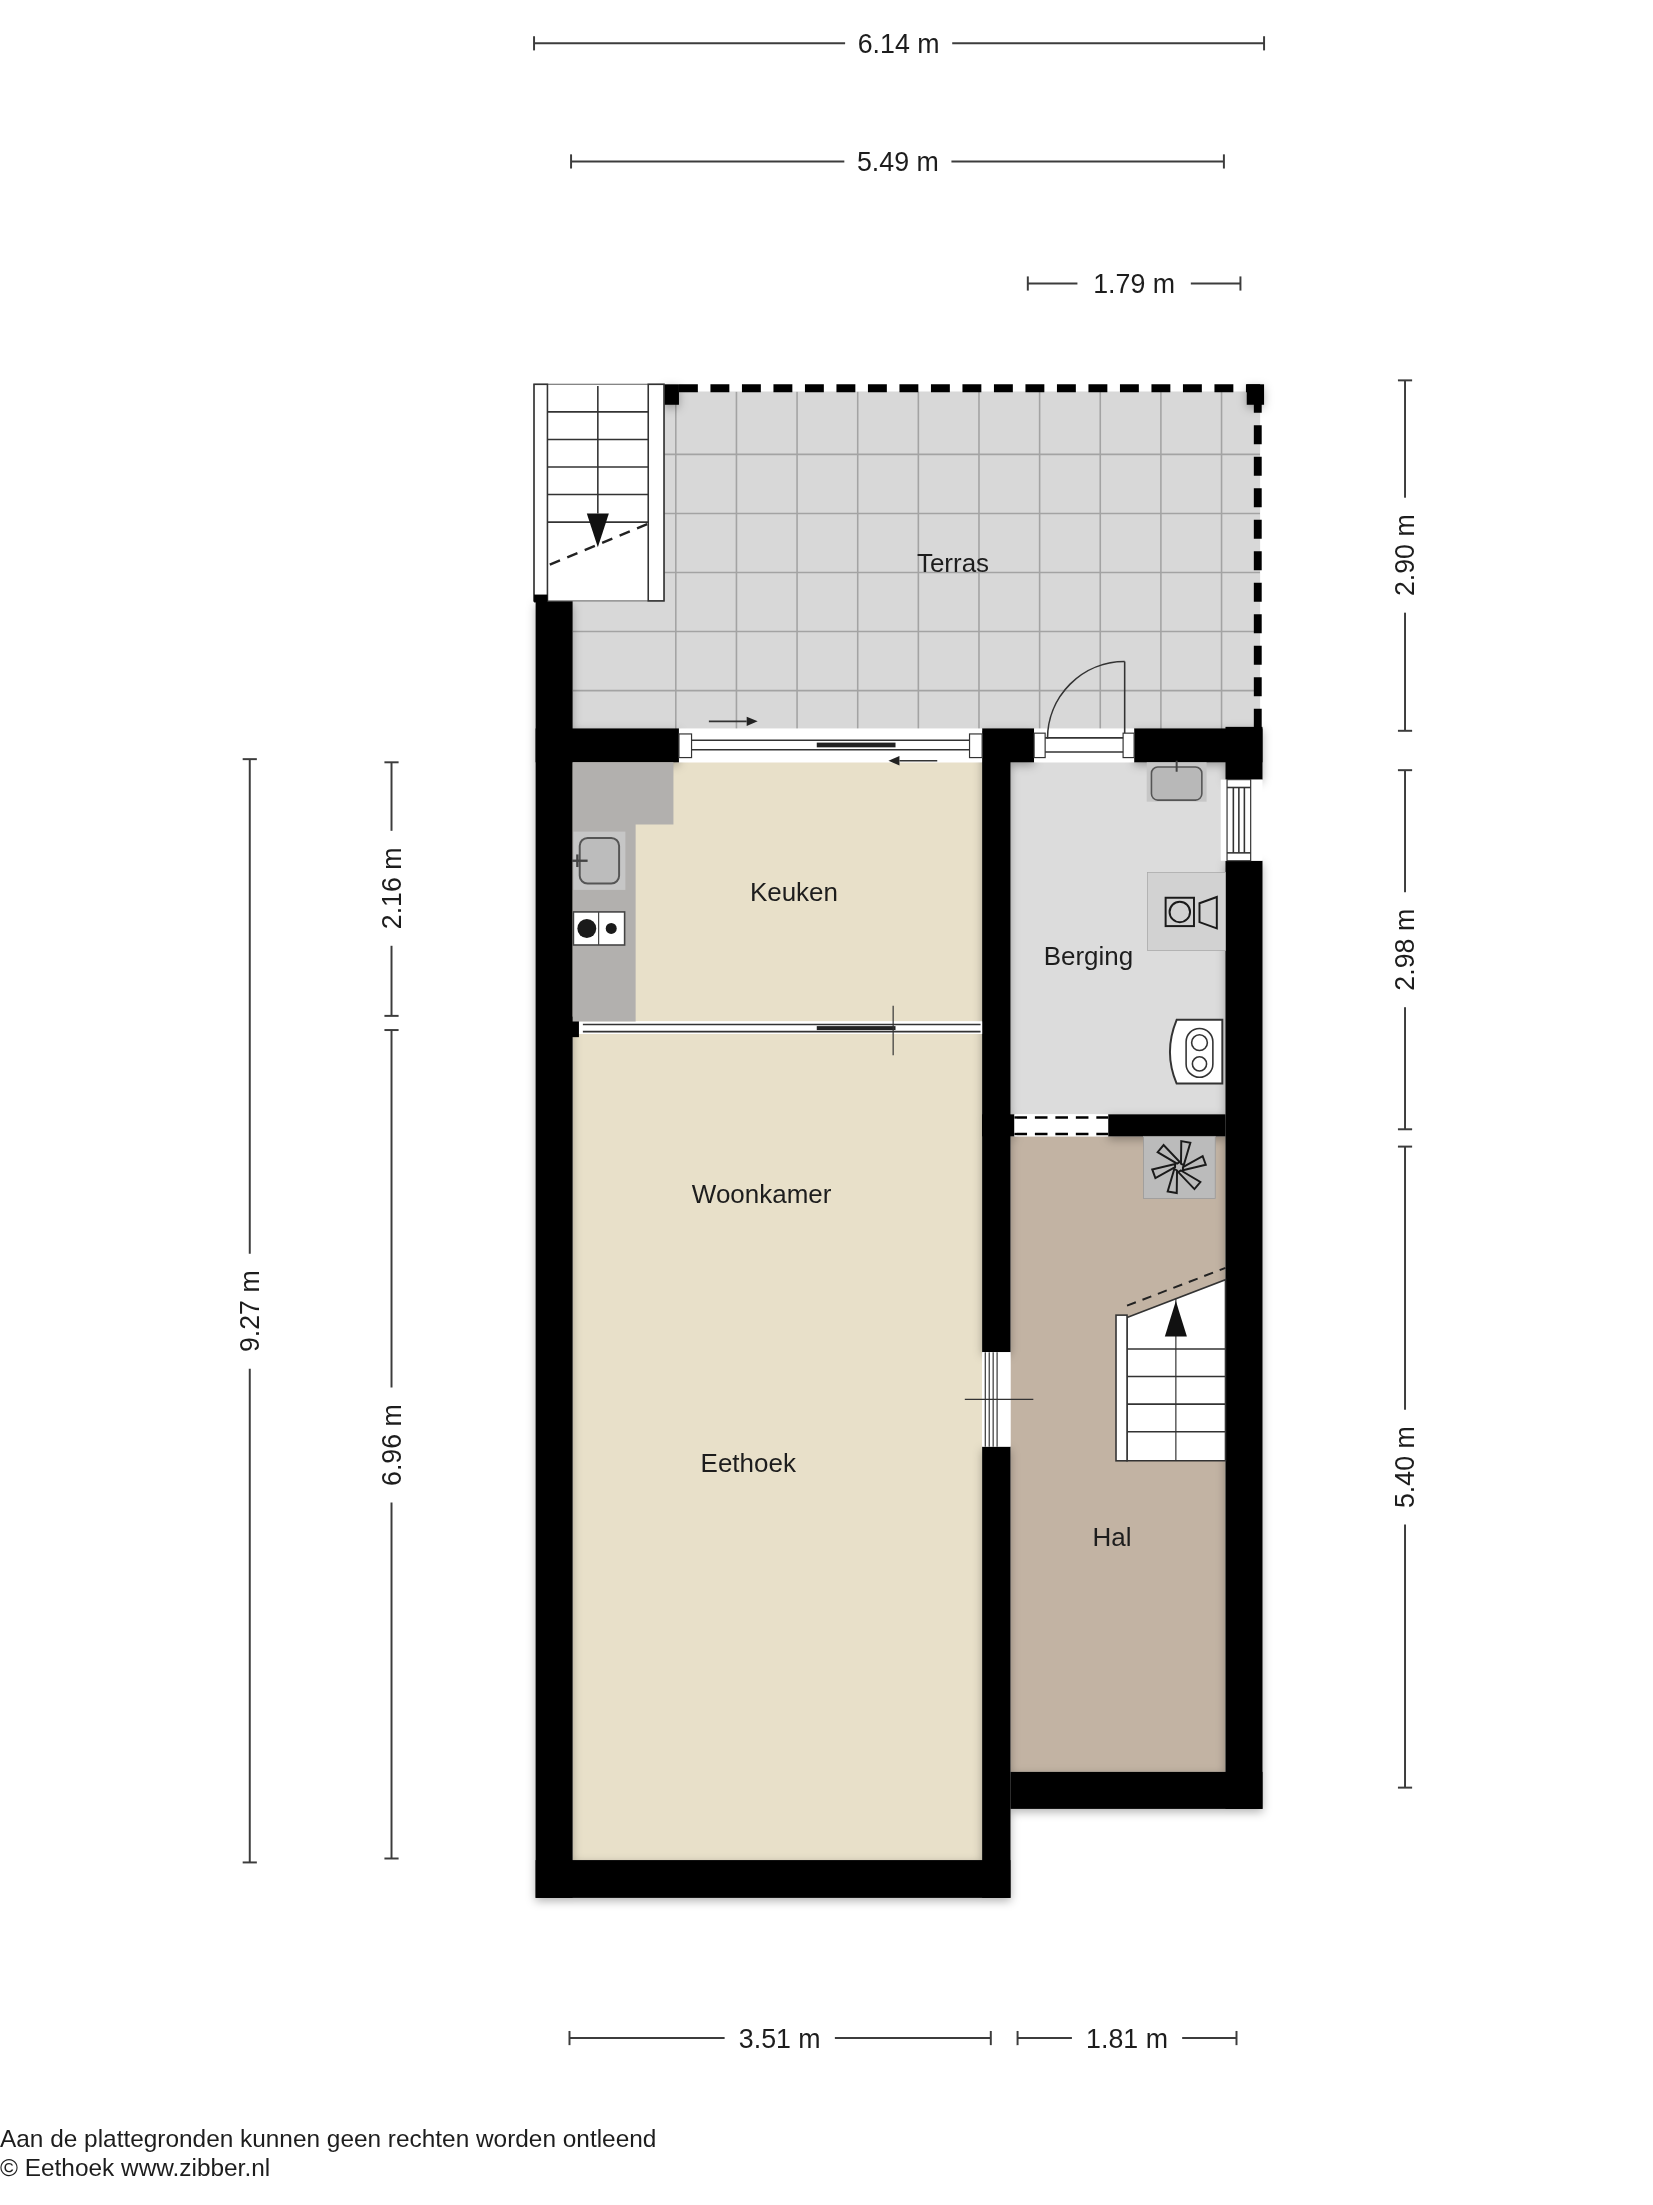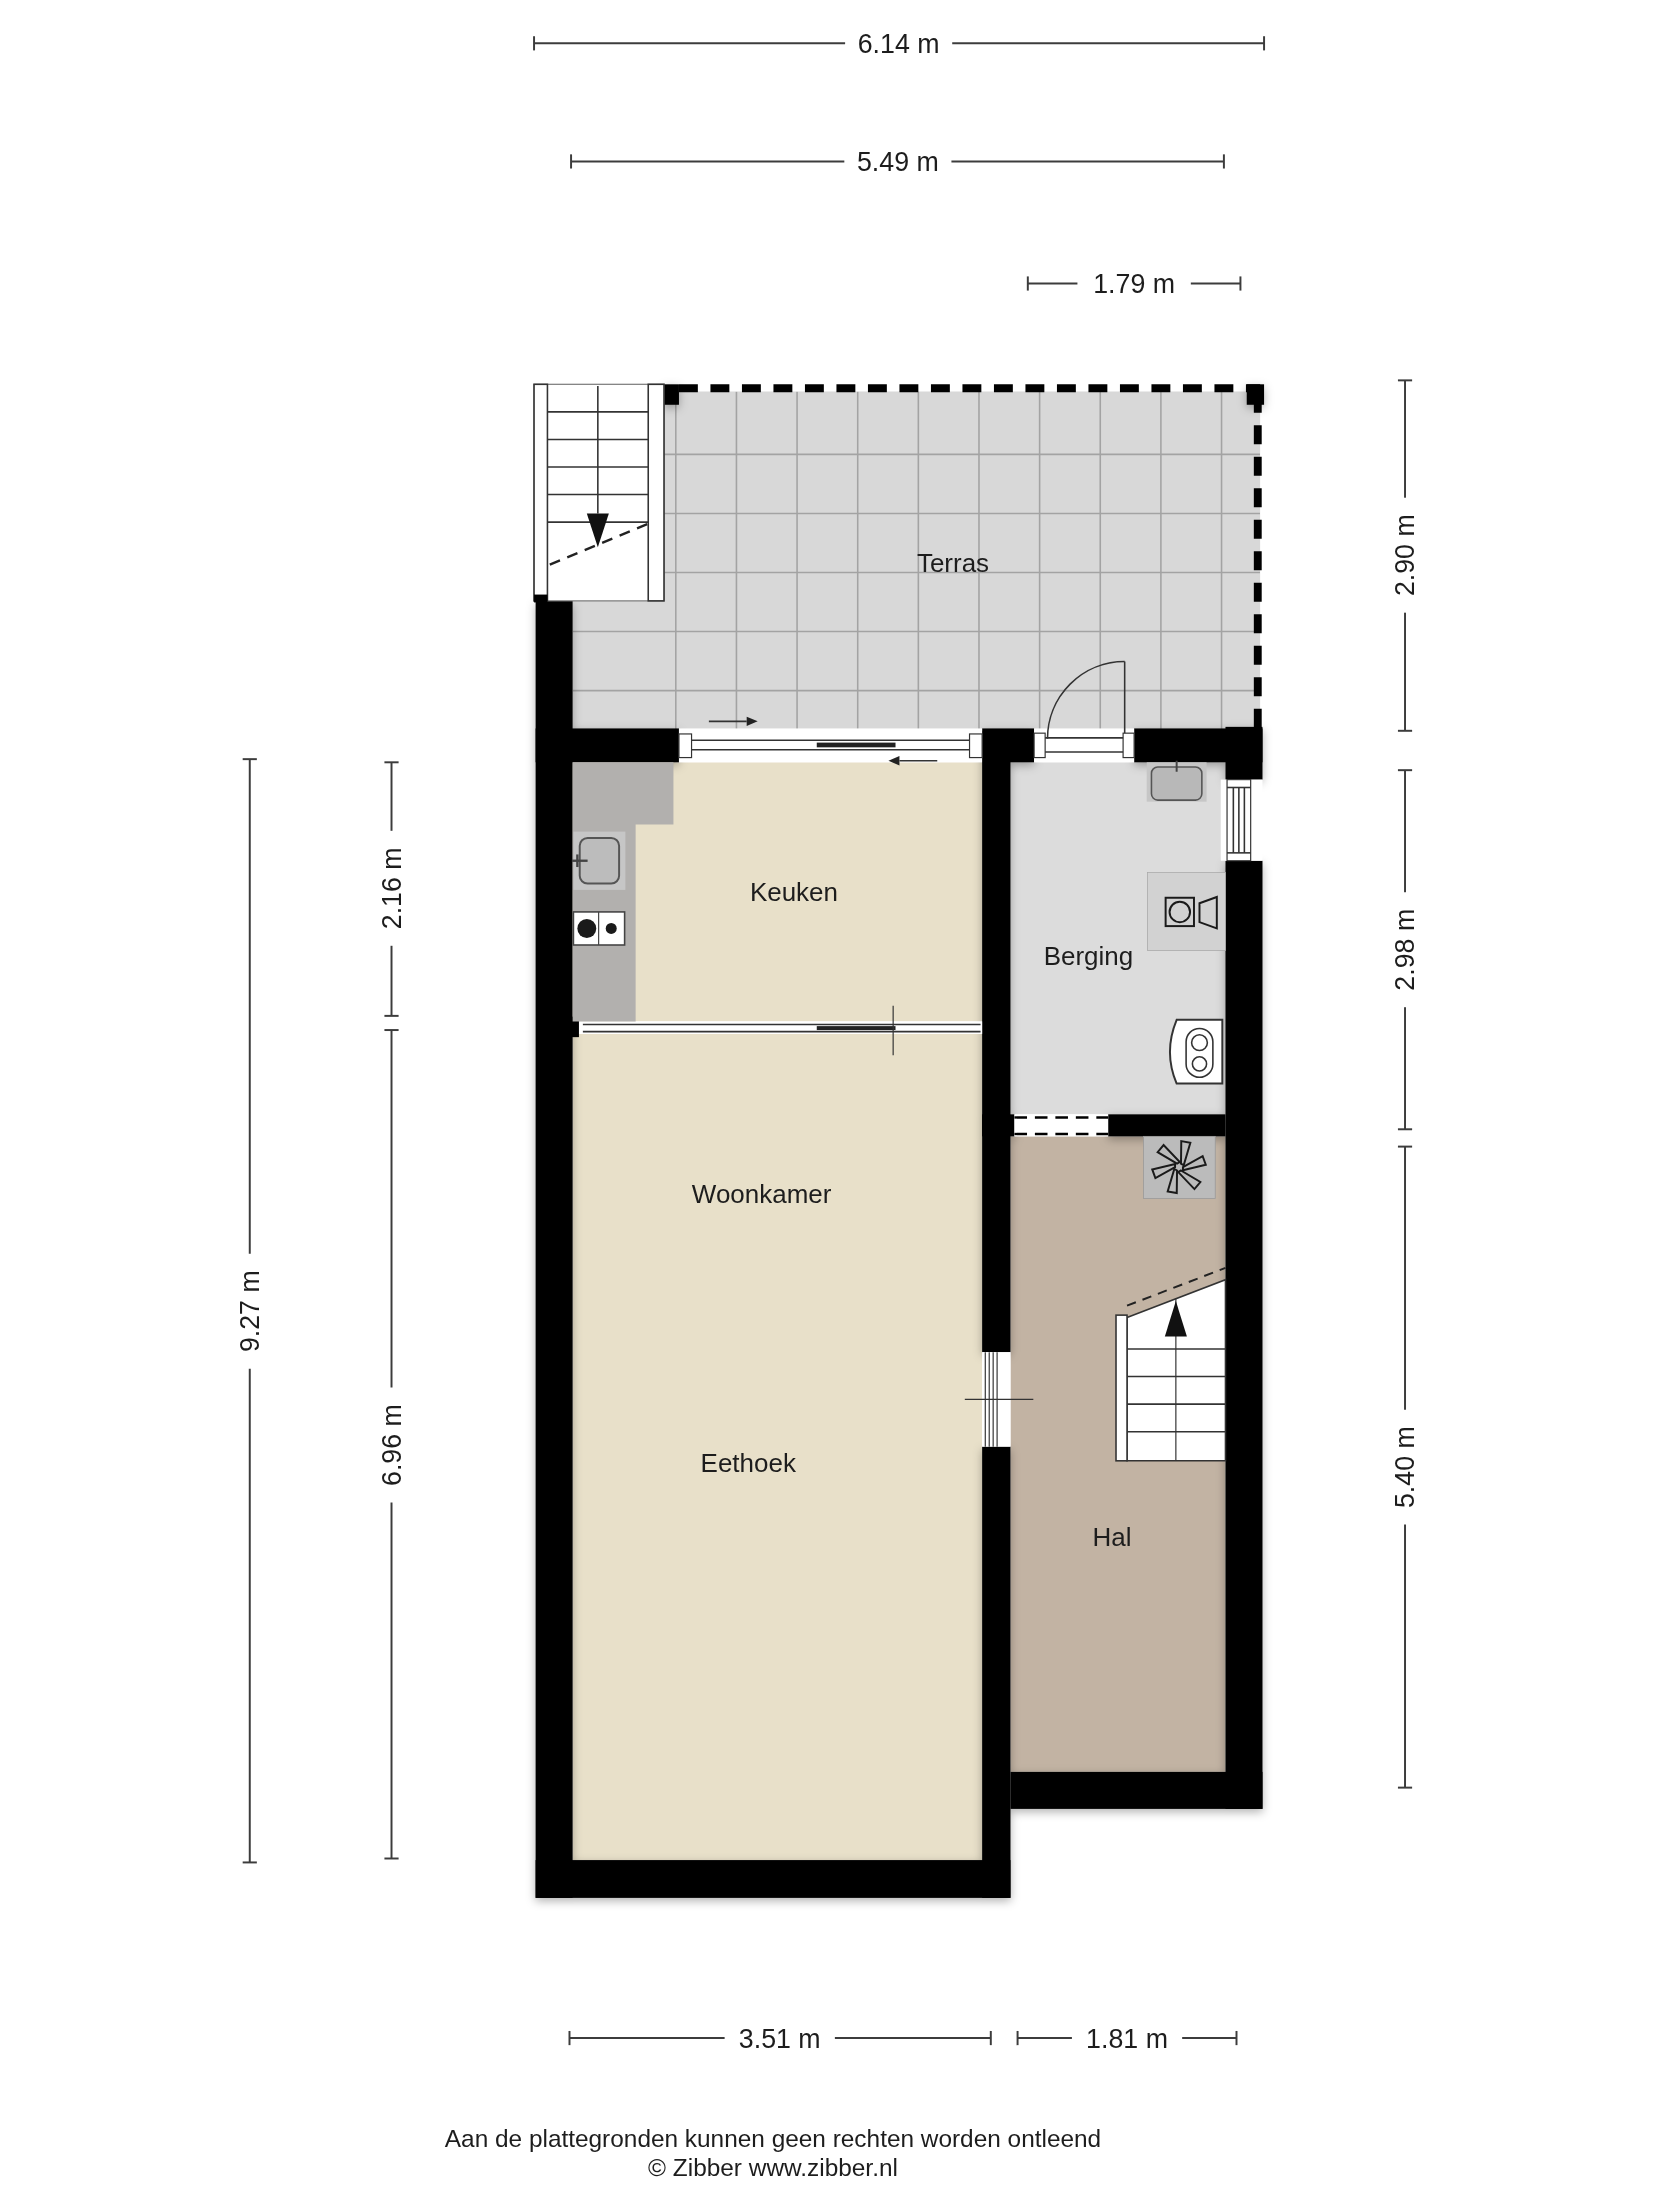--- a/index.html
+++ b/index.html
@@ -5,21 +5,21 @@
   html,body{margin:0;padding:0;background:#fff;}
   body{width:1654px;height:2205px;position:relative;font-family:"Liberation Sans",sans-serif;}
   svg{position:absolute;left:0;top:0;}
   .wl{fill:var(--wall);}
   .dim line{stroke:var(--dim-line);stroke-width:2.5;}
   .dimtext{font-family:"Liberation Sans",sans-serif;font-size:34px;fill:var(--text);text-anchor:middle;}
   .rlabel{font-family:"Liberation Sans",sans-serif;font-size:33px;fill:var(--text);text-anchor:middle;}
   .thin{stroke:#333;stroke-width:2;fill:none;}
   .thick{stroke:#1a1a1a;stroke-width:2.5;fill:none;}
   .white{fill:#fff;}
-  .footer{position:absolute;left:0;width:1546px;text-align:center;color:#1d1d1d;font-size:24.4px;}
+  .footer{position:absolute;left:0;width:1546px;text-align:left;color:#1d1d1d;font-size:24.4px;}
   #f1{top:2125px;} #f2{top:2154px;}
 </style>
 </head>
 <body>
 
 <svg width="1654" height="2205" viewBox="0 0 2100 2800">
   <defs>
     <clipPath id="terclip">
         <polygon points="843,497 1600,497 1600,928 727,928 727,763 843,763"></polygon>
       </clipPath>
@@ -299,14 +299,14 @@
       <line x1="1292" y1="2588" x2="1361" y2="2588"></line>
         <line x1="1501" y1="2588" x2="1570" y2="2588"></line>
       <line x1="1292" y1="2579" x2="1292" y2="2597"></line>
         <line x1="1570" y1="2579" x2="1570" y2="2597"></line>
       <text class="dimtext" x="1431" y="2600">1.81 m</text>
     </g>
   </g>
 </svg>
 
 <div class="footer" id="f1">Aan de plattegronden kunnen geen rechten worden ontleend</div>
-<div class="footer" id="f2">© Zibber www.zibber.nl</div>
+<div class="footer" id="f2">© Eethoek www.zibber.nl</div>
 
 
 </body></html>

